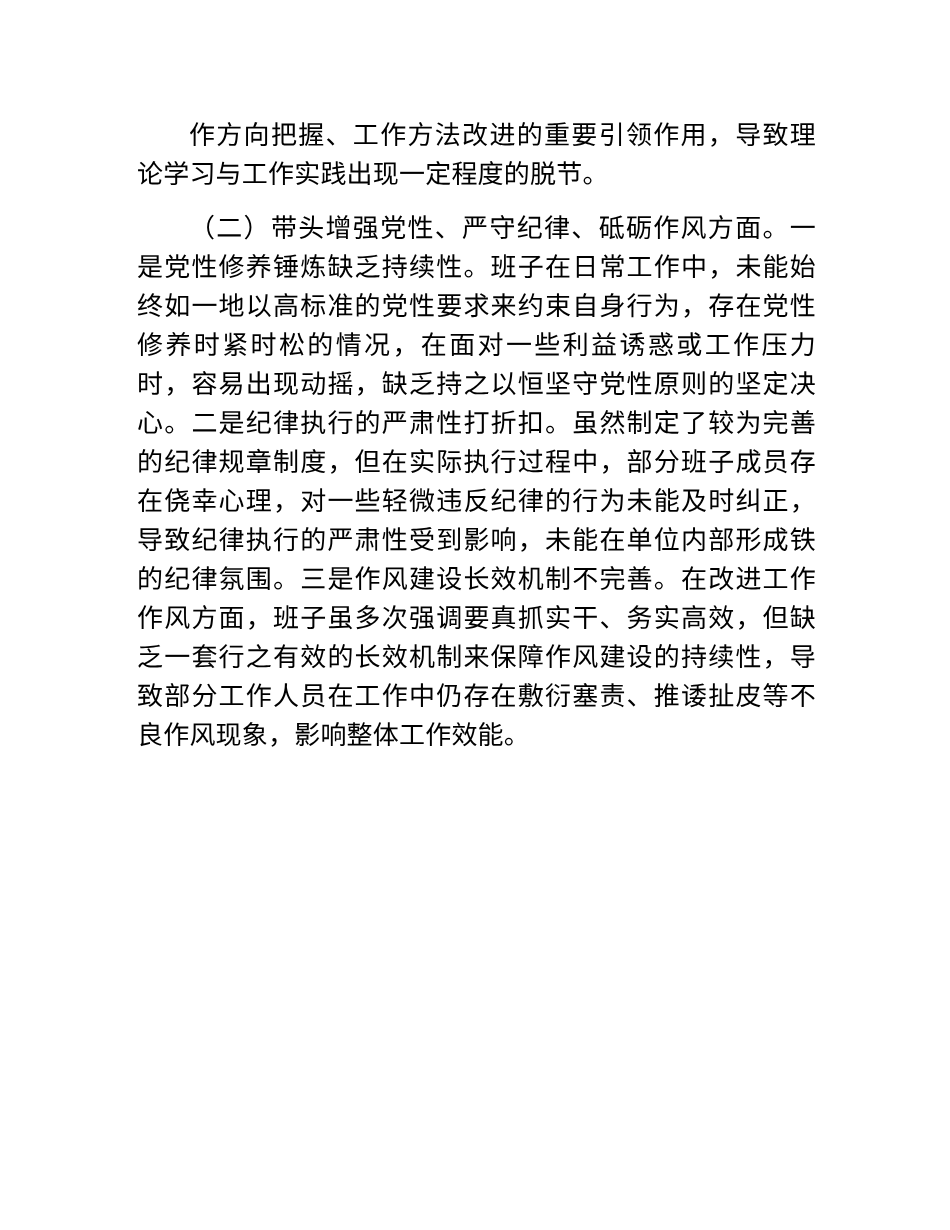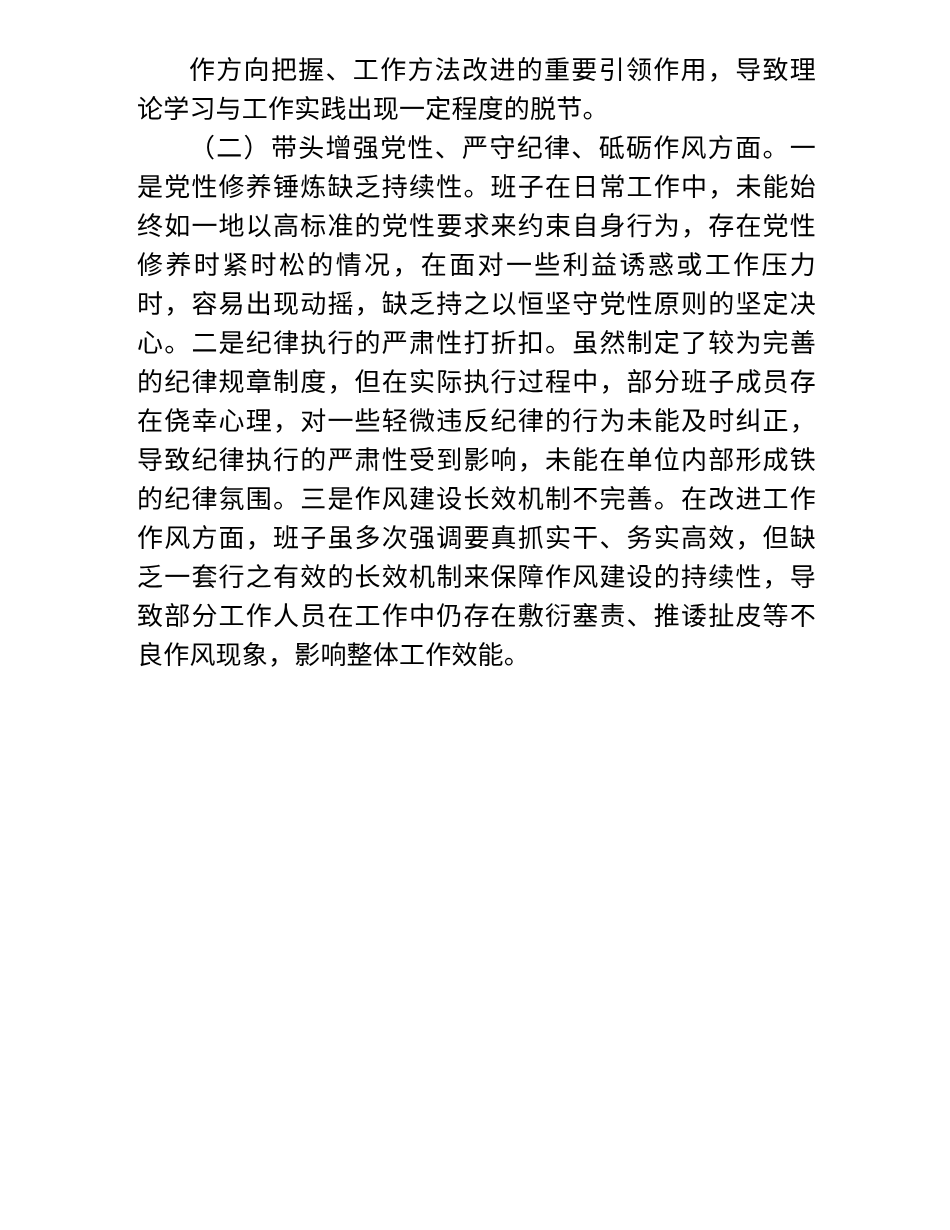--- a/index.html
+++ b/index.html
@@ -10,35 +10,36 @@
     width: 950px;
     height: 1230px;
     background: #ffffff;
     overflow: hidden;
   }
   .doc-page {
     box-sizing: border-box;
     width: 950px;
     height: 1230px;
     background: #ffffff;
-    padding: 51px 134px 40px 137px;
+    padding: 116px 134px 40px 137px;
     color: #000000;
     font-family: "Liberation Sans", "DejaVu Sans", sans-serif;
     font-size: 26px;
     line-height: 39px;
     text-align: justify;
     text-justify: inter-ideograph;
     word-break: break-all;
     letter-spacing: 0.2px;
   }
   .doc-page p {
     margin: 0;
     text-indent: 2em;
   }
   .doc-page p + p {
+    margin-top: 15px;
   }
 </style>
 </head>
 <body>
 
 <div class="doc-page">
   <p>作方向把握、工作方法改进的重要引领作用，导致理论学习与工作实践出现一定程度的脱节。</p>
   <p>（二）带头增强党性、严守纪律、砥砺作风方面。一是党性修养锤炼缺乏持续性。班子在日常工作中，未能始终如一地以高标准的党性要求来约束自身行为，存在党性修养时紧时松的情况，在面对一些利益诱惑或工作压力时，容易出现动摇，缺乏持之以恒坚守党性原则的坚定决心。二是纪律执行的严肃性打折扣。虽然制定了较为完善的纪律规章制度，但在实际执行过程中，部分班子成员存在侥幸心理，对一些轻微违反纪律的行为未能及时纠正，导致纪律执行的严肃性受到影响，未能在单位内部形成铁的纪律氛围。三是作风建设长效机制不完善。在改进工作作风方面，班子虽多次强调要真抓实干、务实高效，但缺乏一套行之有效的长效机制来保障作风建设的持续性，导致部分工作人员在工作中仍存在敷衍塞责、推诿扯皮等不良作风现象，影响整体工作效能。</p>
 </div>
 

